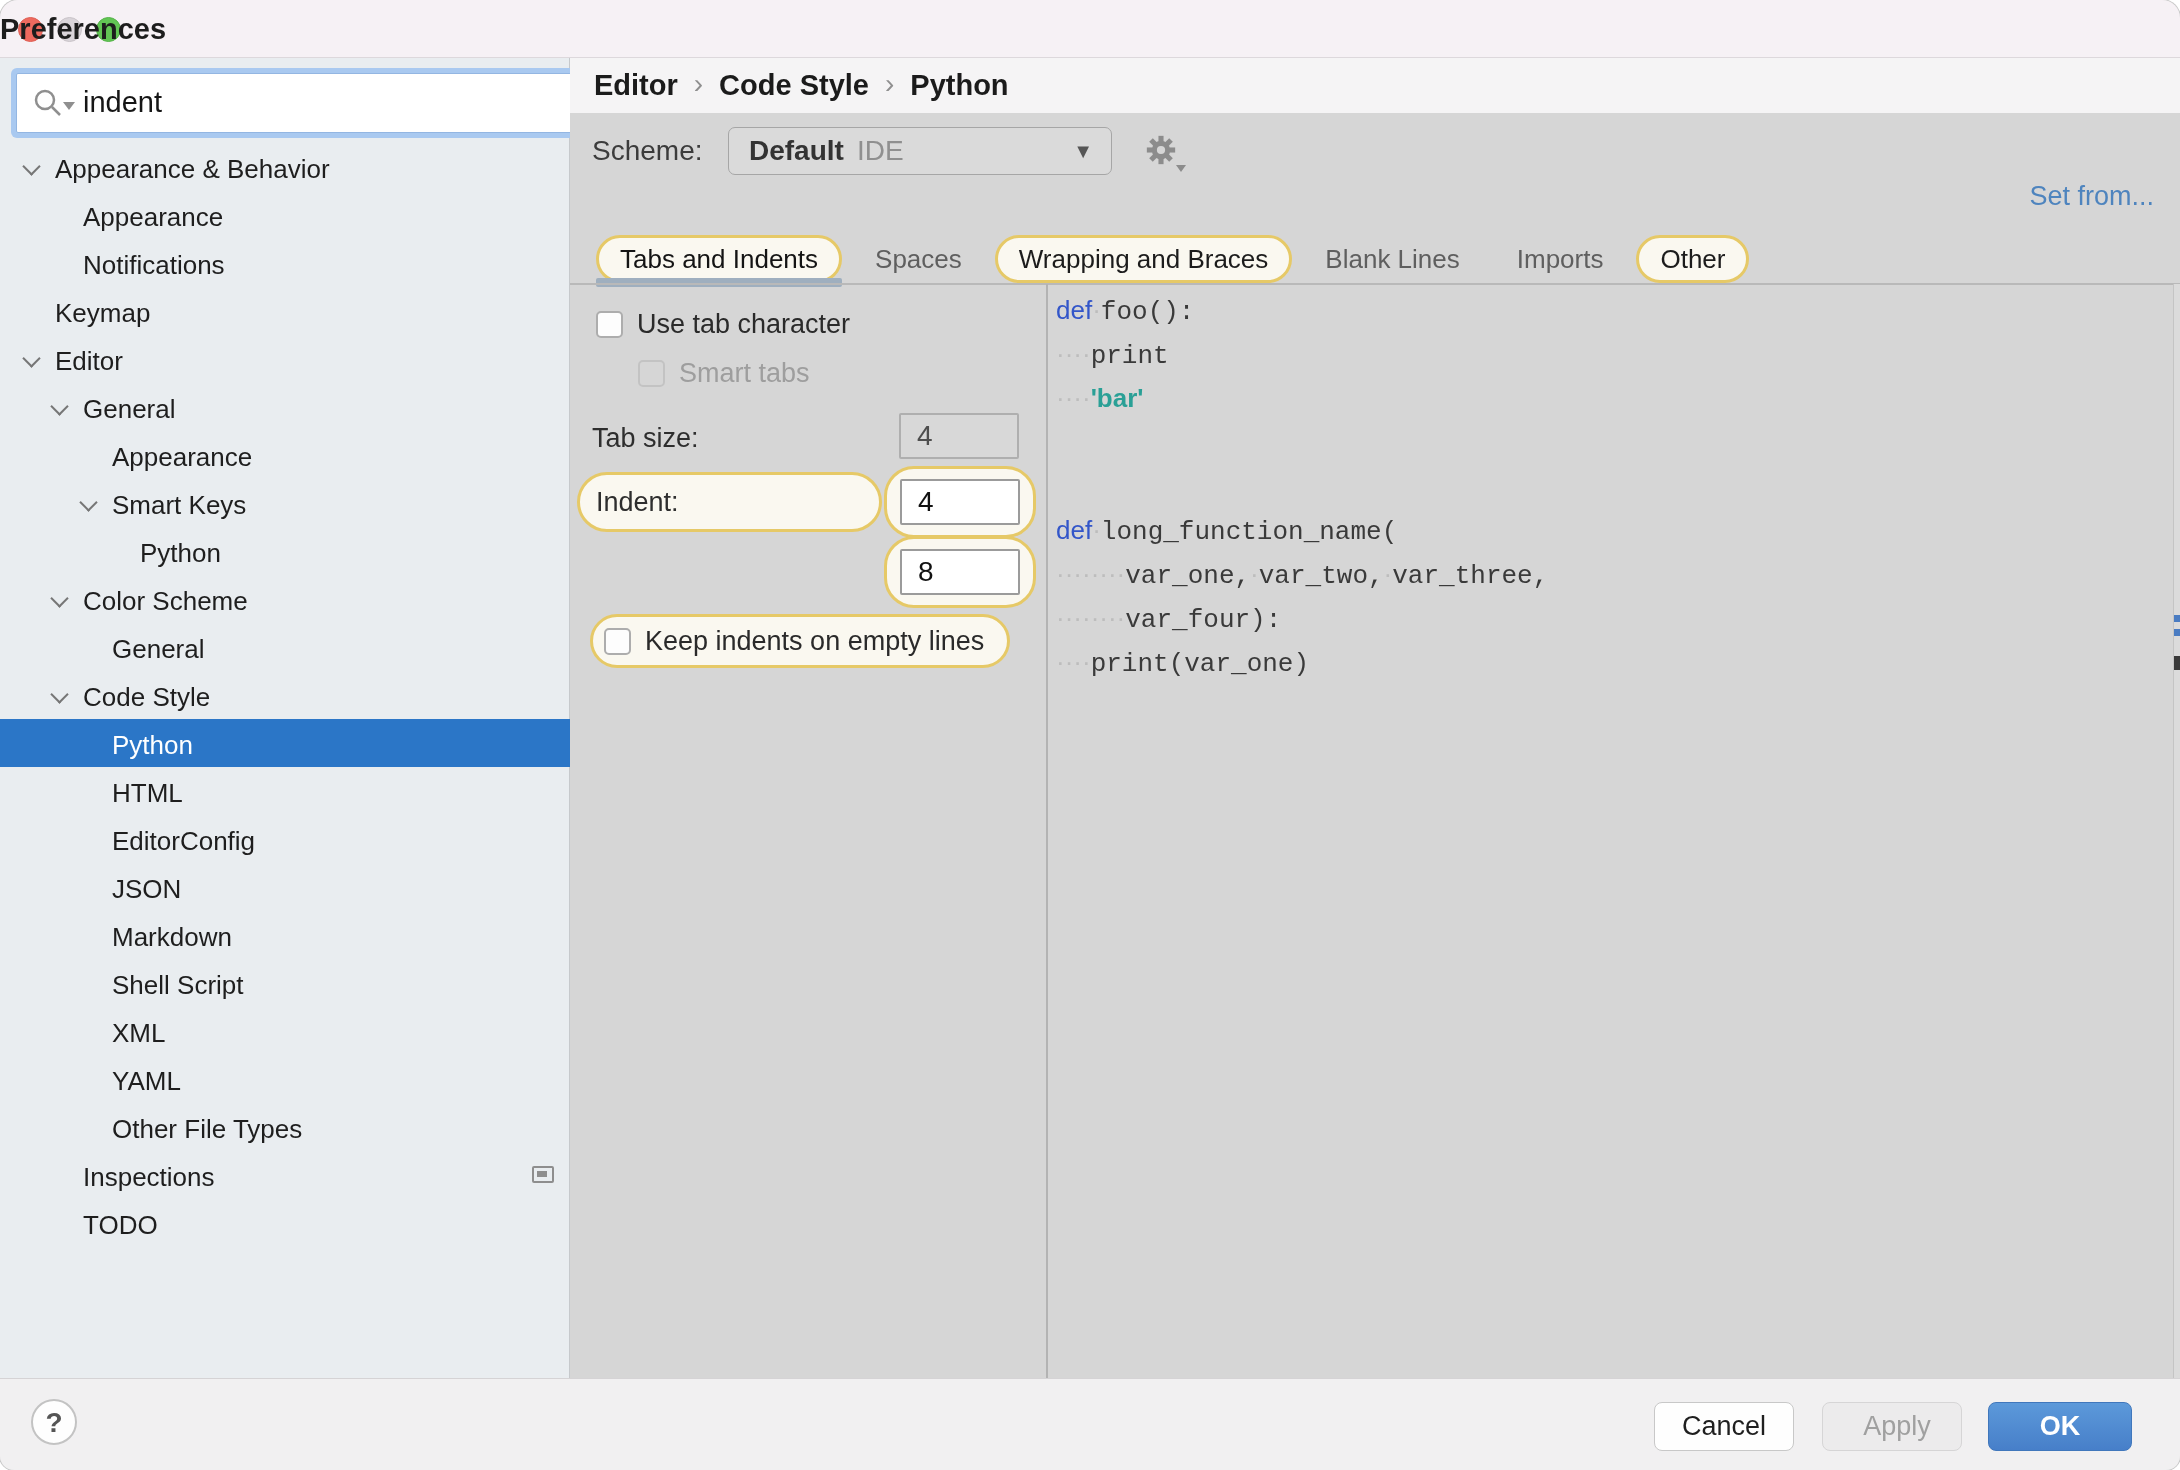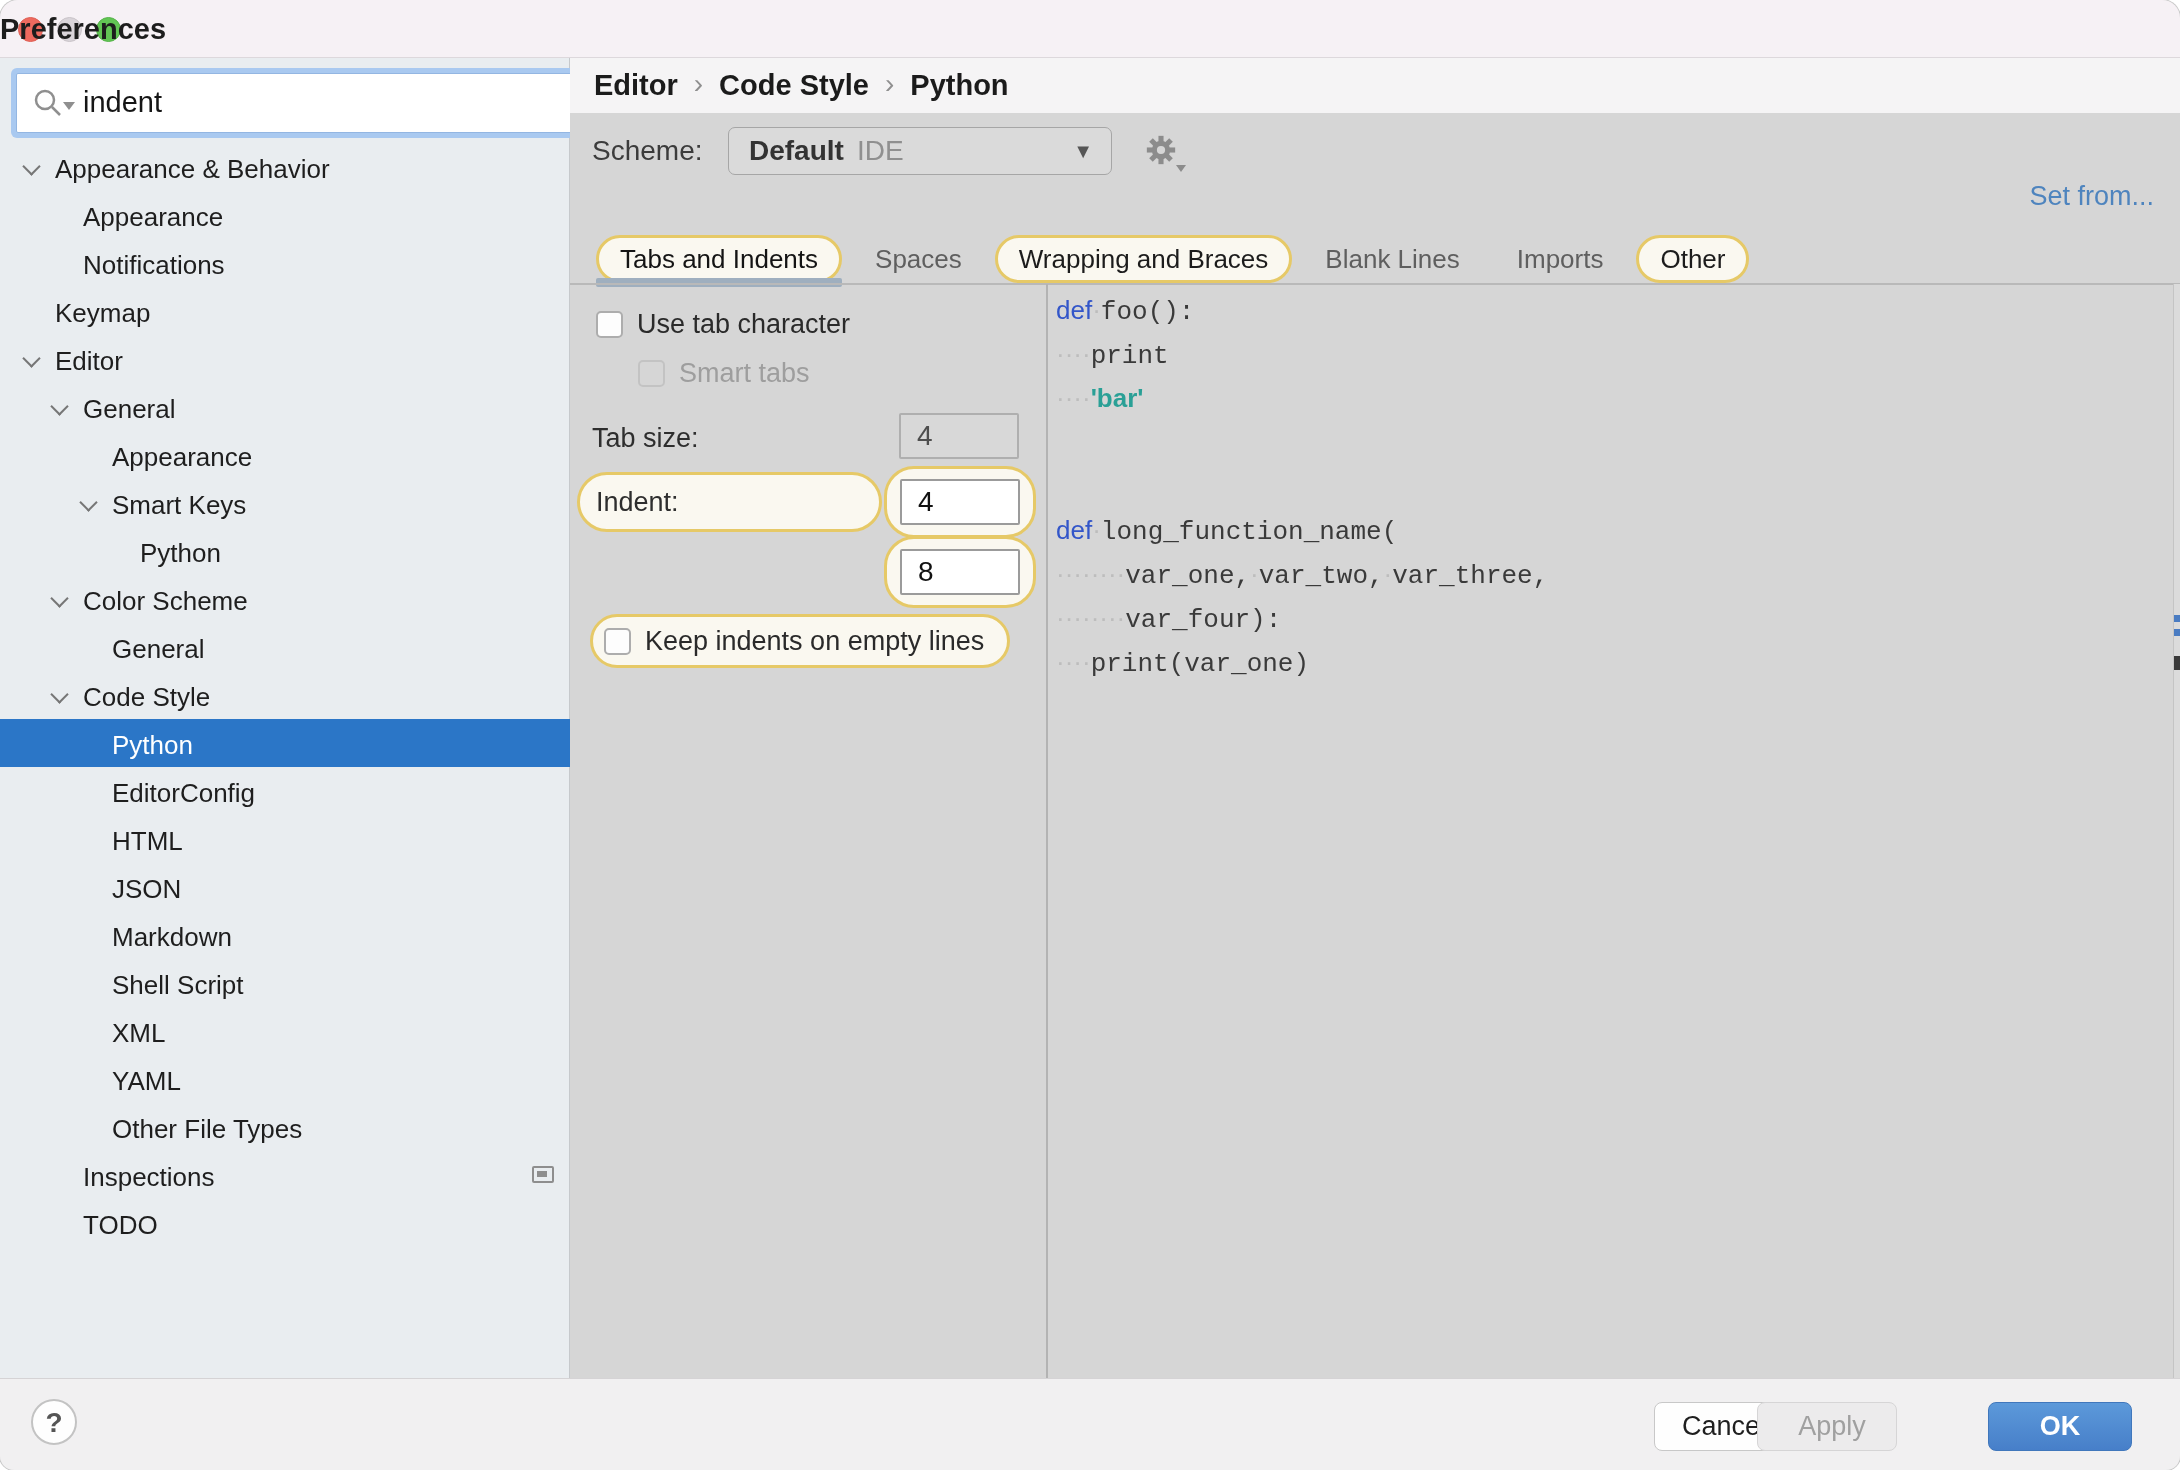--- a/index.html
+++ b/index.html
@@ -95,21 +95,21 @@
   .mark{position:absolute;left:0;right:0;}
   .mark.blue{background:#4A7CC2;height:7px;}
   .mark.dark{background:#3A3A3A;height:14px;}
   
   .footer{position:absolute;left:0;bottom:0;width:100%;height:92px;background:#F1F0F1;
     border-top:1px solid #D5D3D5;}
   .help-btn{position:absolute;left:31px;top:20px;width:46px;height:46px;border-radius:50%;background:#FEFEFE;
     border:2px solid #C3C3C3;text-align:center;line-height:44px;font-size:28px;font-weight:700;color:#555;}
   .btn{position:absolute;top:23px;height:49px;border-radius:8px;font-size:27px;text-align:center;line-height:47px;}
   .btn.cancel{left:1654px;width:140px;background:#FEFEFE;border:1.5px solid #C8C8C8;color:#1F1F1F;}
-  .btn.apply{left:1757px;width:140px;background:#ECEBEC;border:1.5px solid #D6D5D6;color:#A0A0A0;padding-left:10px;}
+  .btn.apply{left:1822px;width:140px;background:#ECEBEC;border:1.5px solid #D6D5D6;color:#A0A0A0;padding-left:10px;}
   .btn.ok{left:1988px;width:144px;background:linear-gradient(#5C99DA,var(--ok-button));
     border:1.5px solid #4077BC;color:#fff;font-weight:700;}
 </style>
 </head>
 <body>
 
 <div class="window">
 
   <div class="titlebar">
     <div class="traffic">
@@ -139,22 +139,22 @@
           <div class="trow bold" style="padding-left: 55px;"><span class="tlabel">Keymap</span></div>
           <div class="trow bold" style="padding-left: 55px;"><span class="chev" style="left: 25px;"></span><span class="tlabel">Editor</span></div>
           <div class="trow" style="padding-left: 83px;"><span class="chev" style="left: 53px;"></span><span class="tlabel">General</span></div>
           <div class="trow" style="padding-left: 112px;"><span class="tlabel">Appearance</span></div>
           <div class="trow" style="padding-left: 112px;"><span class="chev" style="left: 82px;"></span><span class="tlabel">Smart Keys</span></div>
           <div class="trow" style="padding-left: 140px;"><span class="tlabel">Python</span></div>
           <div class="trow" style="padding-left: 83px;"><span class="chev" style="left: 53px;"></span><span class="tlabel">Color Scheme</span></div>
           <div class="trow" style="padding-left: 112px;"><span class="tlabel">General</span></div>
           <div class="trow" style="padding-left: 83px;"><span class="chev" style="left: 53px;"></span><span class="tlabel">Code Style</span></div>
           <div class="trow sel" style="padding-left: 112px;"><span class="tlabel">Python</span></div>
+          <div class="trow" style="padding-left: 112px;"><span class="tlabel">HTML</span></div>
           <div class="trow" style="padding-left: 112px;"><span class="tlabel">EditorConfig</span></div>
-          <div class="trow" style="padding-left: 112px;"><span class="tlabel">HTML</span></div>
           <div class="trow" style="padding-left: 112px;"><span class="tlabel">JSON</span></div>
           <div class="trow" style="padding-left: 112px;"><span class="tlabel">Markdown</span></div>
           <div class="trow" style="padding-left: 112px;"><span class="tlabel">Shell Script</span></div>
           <div class="trow" style="padding-left: 112px;"><span class="tlabel">XML</span></div>
           <div class="trow" style="padding-left: 112px;"><span class="tlabel">YAML</span></div>
           <div class="trow" style="padding-left: 112px;"><span class="tlabel">Other File Types</span></div>
           <div class="trow" style="padding-left: 83px;"><span class="tlabel">Inspections</span><span class="insp-icon"></span></div>
           <div class="trow" style="padding-left: 83px;"><span class="tlabel">TODO</span></div>
         </div>
     </aside>

